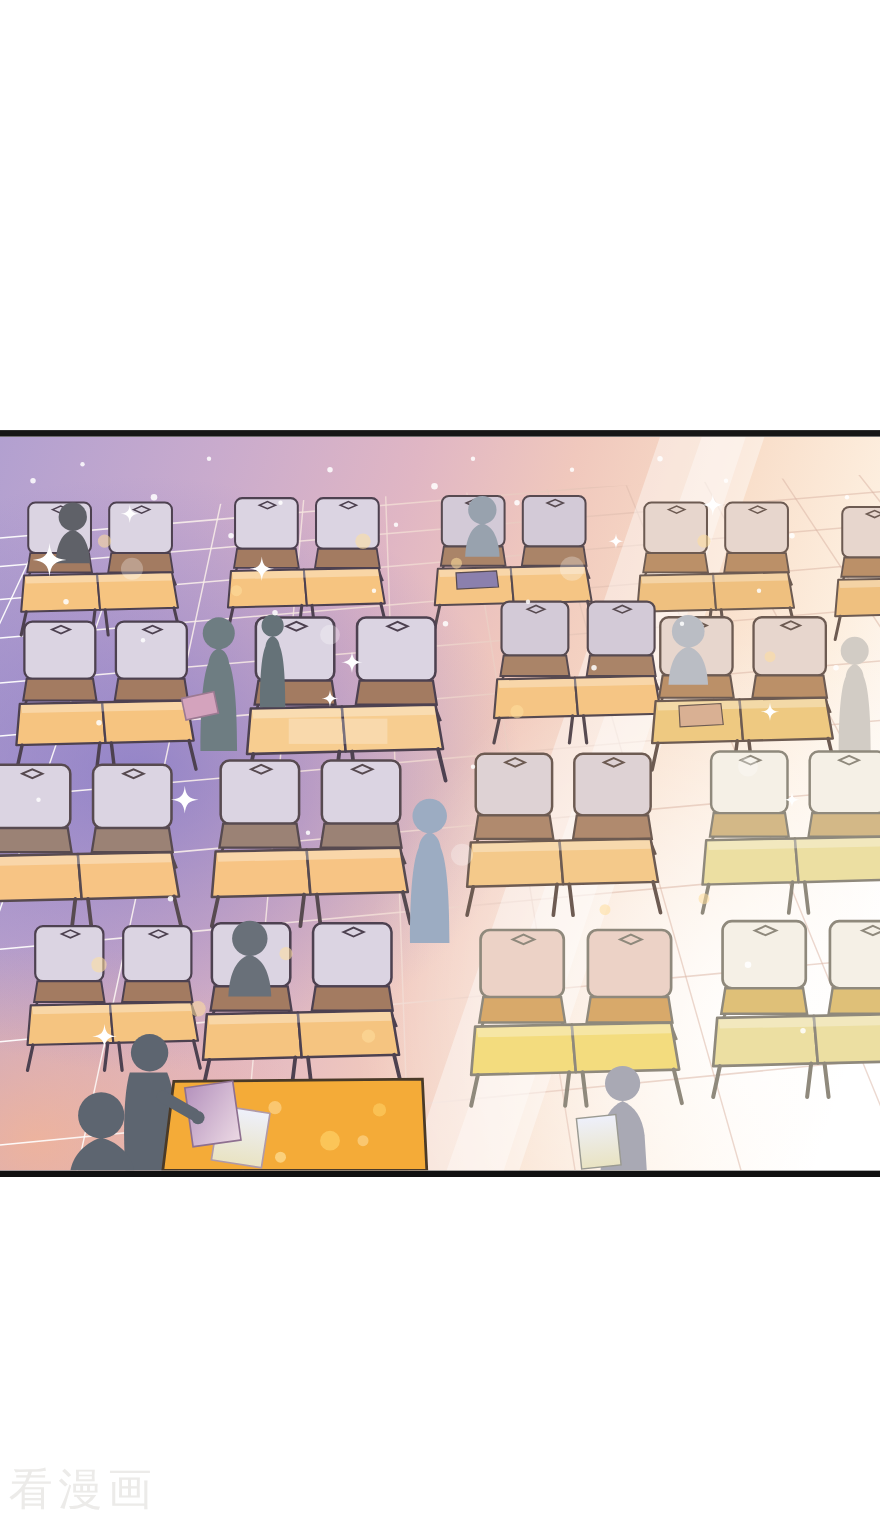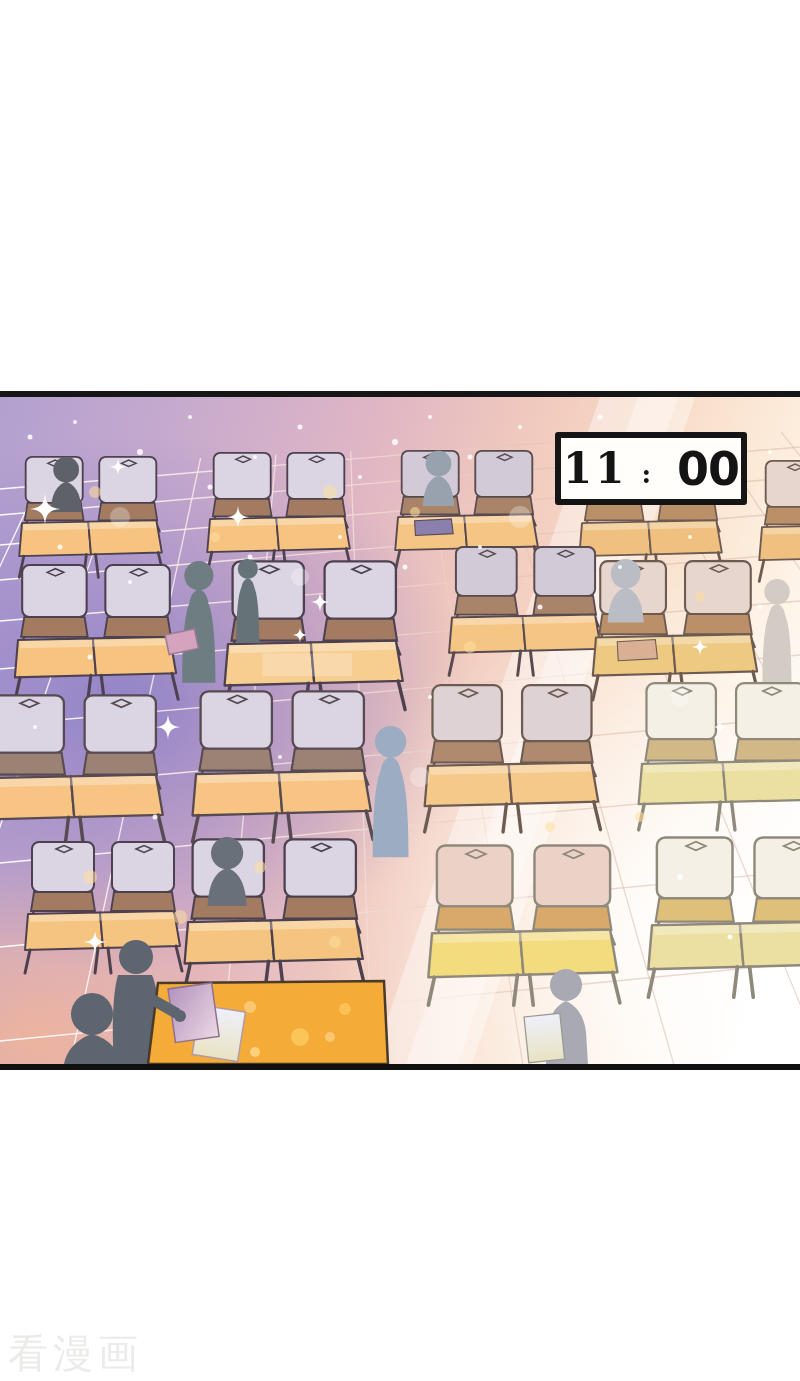--- a/index.html
+++ b/index.html
@@ -328,21 +328,16 @@
         <use href="#sym-star" transform="translate(168,330) scale(0.9)"></use>
         <use href="#sym-star" transform="translate(300,238) scale(0.55)"></use>
         <use href="#sym-star" transform="translate(560,95) scale(0.5)" fill="#ffe6b0"></use>
         <use href="#sym-star" transform="translate(648,62) scale(0.7)"></use>
         <use href="#sym-star" transform="translate(700,250) scale(0.6)"></use>
         <use href="#sym-star" transform="translate(95,545) scale(0.8)" fill="#ffd98e"></use>
         <use href="#sym-star" transform="translate(720,330) scale(0.5)" fill="#ffe9c0"></use>
       </g>
     </svg>
 
-    <div class="clock">
-      <span class="hours">11</span>
-      <span class="sep">:</span>
-      <span class="minutes">00</span>
-    </div>
   </div>
 
   <div class="watermark">看漫画</div>
 </div>
 
 </body></html>

